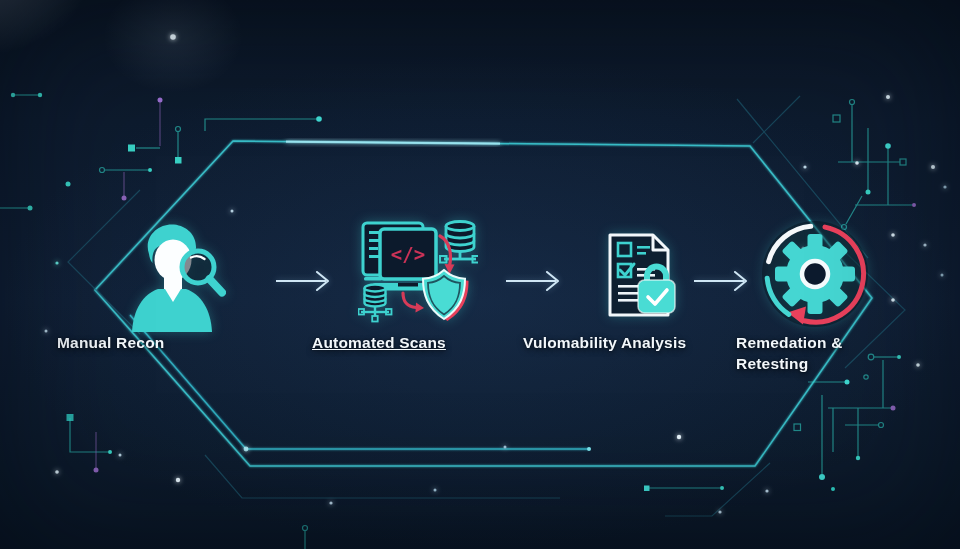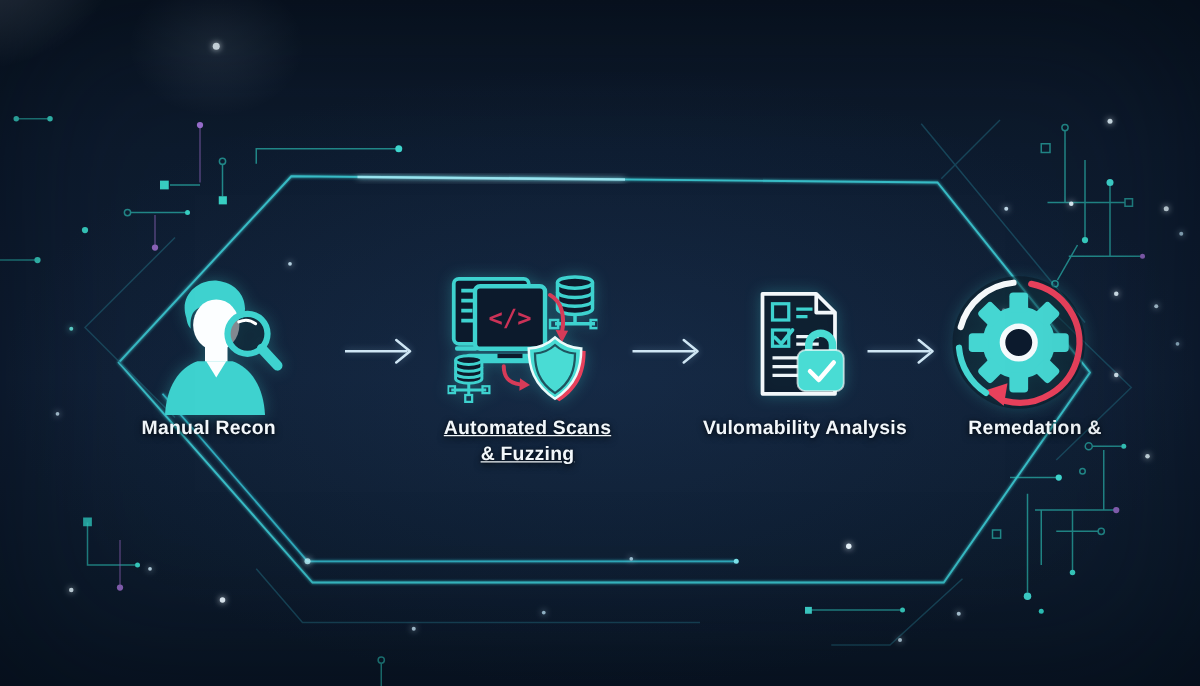--- a/index.html
+++ b/index.html
@@ -9,21 +9,21 @@
     background:
       radial-gradient(170px 130px at -25px -35px, rgba(216,233,248,.30), rgba(216,233,248,0) 70%),
       radial-gradient(100px 80px at 173px 37px, rgba(195,224,246,.10), rgba(195,224,246,0) 70%),
       radial-gradient(closest-side at 50% 55%, rgba(31,59,96,.36), rgba(31,59,96,0)),
       linear-gradient(180deg,#0a1523 0%,#0d1b2e 22%,#102036 55%,#0c1a2b 85%,#0a1625 100%);
   }
   .vignette{position:absolute;inset:0;box-shadow:inset 0 0 130px rgba(2,8,16,.55);pointer-events:none;}
   .deco{position:absolute;left:0;top:0;}
   .stage-icon{position:absolute;filter:drop-shadow(0 0 6px rgba(64,216,214,.30));}
   .stage-label{
-    position:absolute;width:220px;text-align:center;
+    position:absolute;width:220px;
     color:#f2f7fb;font-weight:700;font-size:15.5px;line-height:21px;letter-spacing:.2px;
     text-shadow:0 2px 6px rgba(0,0,0,.65),0 0 2px rgba(0,0,0,.5);
   }
   .flow-arrow{position:absolute;filter:drop-shadow(0 0 3px rgba(160,210,240,.35));}
 </style>
 </head>
 <body>
 
 <div class="canvas">
 
@@ -281,23 +281,23 @@
   <svg class="flow-arrow" style="left:692px;top:270px;" width="60" height="22" viewBox="0 0 60 22">
     <line x1="2" y1="11" x2="52" y2="11" stroke="#cfe6f4" stroke-width="2"></line>
     <polyline points="43,2 54,11 43,20" fill="none" stroke="#cfe6f4" stroke-width="2" stroke-linejoin="round" stroke-linecap="round"></polyline>
   </svg>
 
   <div class="stage-label" style="left:57px;top:332px;">
     <div>Manual Recon</div>
   </div>
   <div class="stage-label" style="left:312px;top:332px;text-decoration:underline;">
     <div>Automated Scans</div>
-    <div>&amp; Fuzzing</div>
   </div>
-  <div class="stage-label" style="left:534px;top:332px;">
+  <div class="stage-label" style="left:523px;top:332px;">
     <div>Vulomability Analysis</div>
   </div>
-  <div class="stage-label" style="left:718px;top:332px;">
+  <div class="stage-label" style="left:736px;top:332px;">
     <div>Remedation &amp;</div>
+    <div>Retesting</div>
   </div>
 
   <div class="vignette"></div>
 </div>
 
 </body></html>

